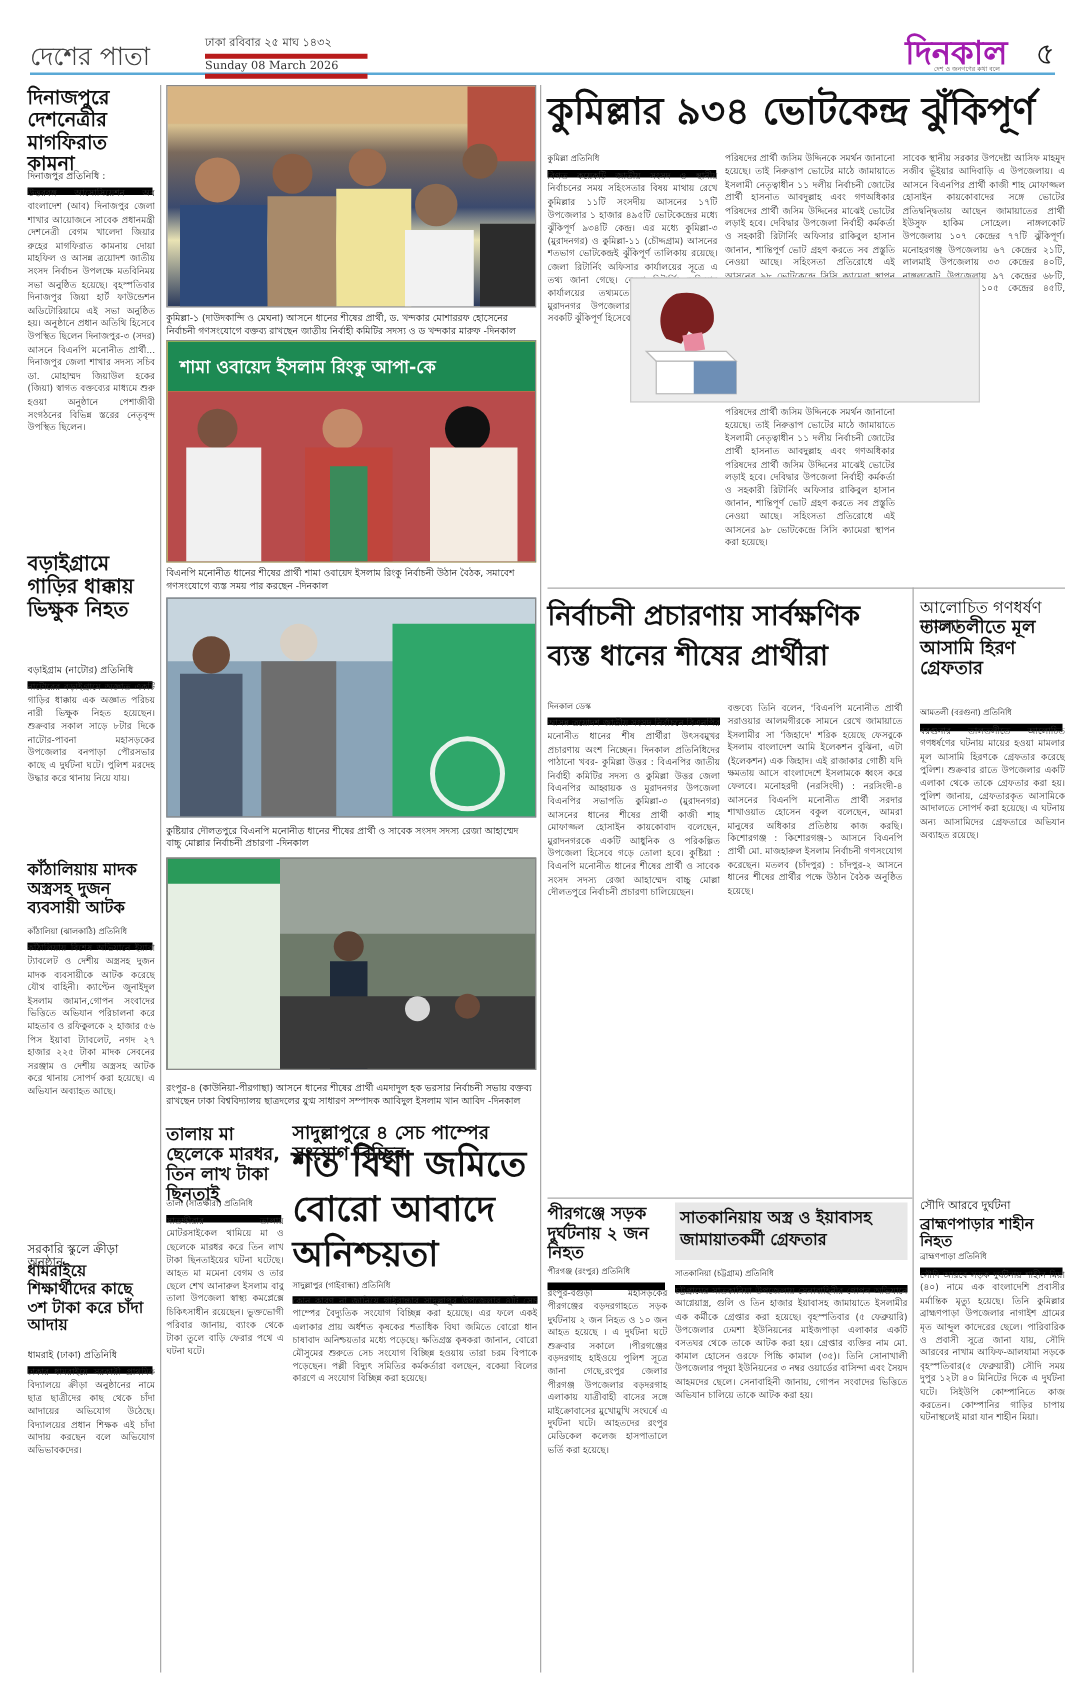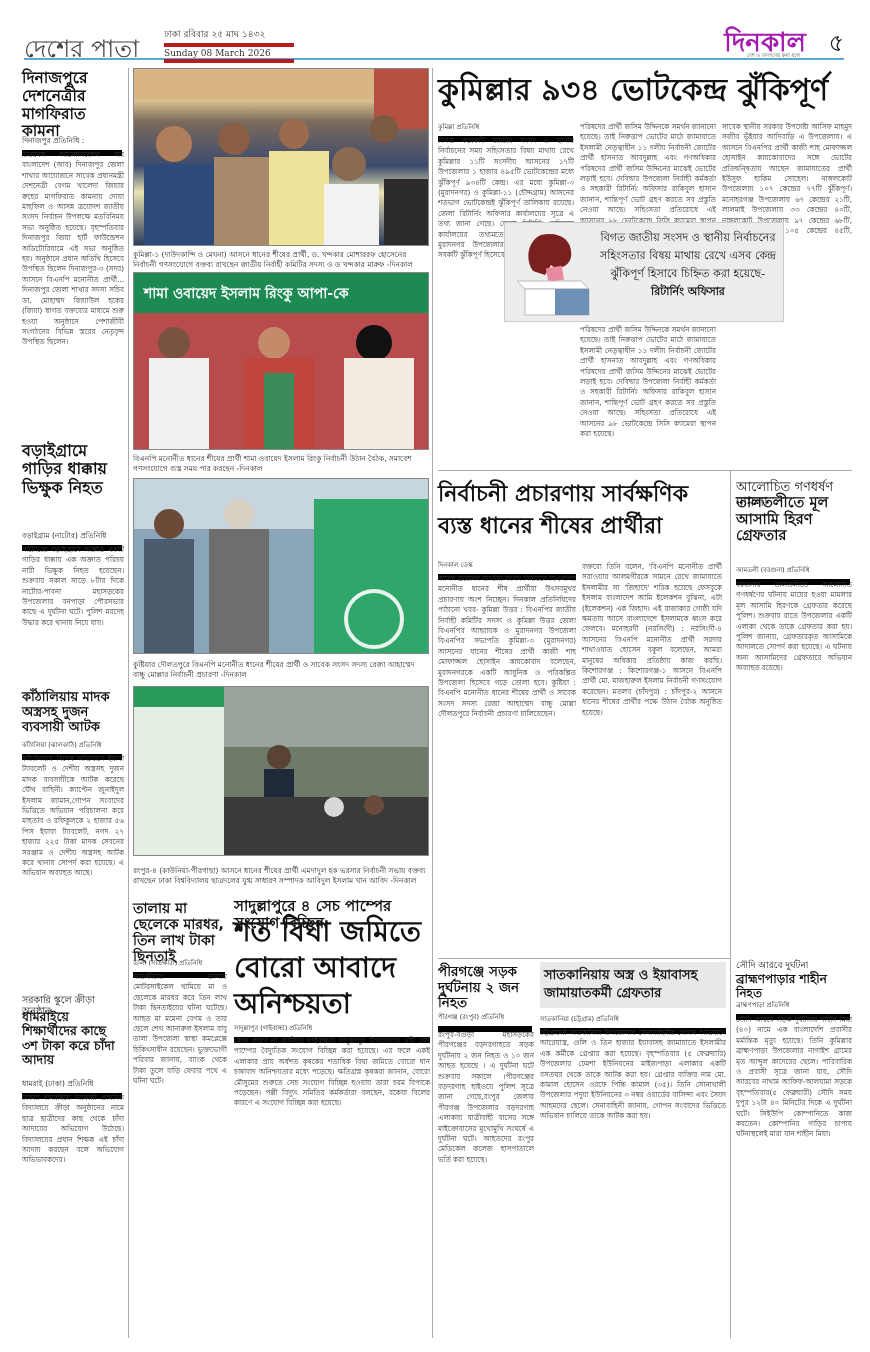--- a/index.html
+++ b/index.html
@@ -1,18 +1,18 @@
 <!DOCTYPE html>
 <html><head>
 <meta charset="utf-8">
 <style>
 *{box-sizing:border-box;margin:0;padding:0}
 body{width:870px;height:1352px;background:#fff;font-family:"DejaVu Sans",sans-serif;color:#222;position:relative;overflow:hidden}
 .hdr{position:absolute;left:24px;top:22px;width:820px;height:38px;border-bottom:2px solid #5aa9d6}
-.sec{position:absolute;left:0;top:8px;font-size:24px;color:#444;font-family:"DejaVu Sans",sans-serif}
+.sec{position:absolute;left:0;top:8px;font-size:20px;color:#444;font-family:"DejaVu Sans",sans-serif}
 .date{position:absolute;left:140px;top:4px;width:130px;font-size:9px;color:#333;font-family:"DejaVu Serif",serif}
 .date div{border-bottom:4px solid #b91c1c;padding:1px 0}
 .logo{position:absolute;right:38px;top:0;font-size:26px;font-weight:bold;color:#a21caf;font-family:Liberation Serif, serif}
 .tag{position:absolute;right:44px;top:30px;font-size:5px;color:#555}
 .pno{position:absolute;right:0;top:2px;font-size:24px;color:#222}
 .col{position:absolute;font-size:7.2px;line-height:10.4px;color:#333;text-align:justify;overflow:hidden;font-family:"DejaVu Sans",sans-serif}
 .hl{position:absolute;font-weight:bold;color:#111;text-align:left;font-family:"DejaVu Sans",sans-serif;line-height:1.15}
 .by{position:absolute;font-size:7.5px;color:#222;border-bottom:6px solid #000000;padding-bottom:3px}
 .photo{position:absolute;overflow:hidden;border:1px solid #888}
 .cap{position:absolute;font-size:7.4px;line-height:10px;color:#222}
@@ -134,24 +134,20 @@
 <div class="col" style="left:580px;top:325px;width:136px;height:142px">পরিষদের প্রার্থী জসিম উদ্দিনকে সমর্থন জানানো হয়েছে। তাই নিরুত্তাপ ভোটের মাঠে জামায়াতে ইসলামী নেতৃত্বাধীন ১১ দলীয় নির্বাচনী জোটের প্রার্থী হাসনাত আবদুল্লাহ এবং গণঅধিকার পরিষদের প্রার্থী জসিম উদ্দিনের মাঝেই ভোটের লড়াই হবে। দেবিদ্বার উপজেলা নির্বাহী কর্মকর্তা ও সহকারী রিটার্নিং অফিসার রাকিবুল হাসান জানান, শান্তিপূর্ণ ভোট গ্রহণ করতে সব প্রস্তুতি নেওয়া আছে। সহিংসতা প্রতিরোধে এই আসনের ৯৮ ভোটকেন্দ্রে সিসি ক্যামেরা স্থাপন করা হয়েছে।</div>
 
 <div class="quote">
   <svg style="position:absolute;left:6px;top:8px" width="82" height="86" viewBox="0 0 82 86">
     <path d="M30 4 C50 0 62 10 60 26 C58 36 46 40 40 34 L34 44 L22 40 C14 30 16 10 30 4Z" fill="#7b2020"></path>
     <rect x="36" y="36" width="16" height="14" fill="#e98aa0" transform="rotate(-10 44 43)"></rect>
     <path d="M6 50 L70 50 L78 58 L14 58Z" fill="#fff" stroke="#bbb"></path>
     <rect x="14" y="58" width="64" height="26" fill="#fff" stroke="#bbb"></rect>
     <rect x="44" y="58" width="34" height="26" fill="#6e8fb6"></rect>
   </svg>
-  <div class="qtext">
-    <span>বিগত জাতীয় সংসদ ও স্থানীয় নির্বাচনের সহিংসতার বিষয় মাথায় রেখে এসব কেন্দ্র ঝুঁকিপূর্ণ হিসাবে চিহ্নিত করা হয়েছে-</span><br>
-    <b>রিটার্নিং অফিসার</b>
-  </div>
 </div>
 
 <div class="rule" style="left:438px;top:470px;width:414px;height:1px"></div>
 
 <div class="hl" style="left:438px;top:478px;width:290px;font-size:22px;line-height:32px">নির্বাচনী প্রচারণায় সার্বক্ষণিক ব্যস্ত ধানের শীষের প্রার্থীরা</div>
 <div class="by" style="left:438px;top:560px;width:138px;font-size:6.5px">দিনকাল ডেস্ক</div>
 <div class="col" style="left:438px;top:574px;width:138px;height:382px">আসন্ন ত্রয়োদশ জাতীয় সংসদ নির্বাচনে বিএনপির মনোনীত ধানের শীষ প্রার্থীরা উৎসবমুখর প্রচারণায় অংশ নিচ্ছেন। দিনকাল প্রতিনিধিদের পাঠানো খবর- কুমিল্লা উত্তর : বিএনপির জাতীয় নির্বাহী কমিটির সদস্য ও কুমিল্লা উত্তর জেলা বিএনপির আহ্বায়ক ও মুরাদনগর উপজেলা বিএনপির সভাপতি কুমিল্লা-৩ (মুরাদনগর) আসনের ধানের শীষের প্রার্থী কাজী শাহ মোফাজ্জল হোসাইন কায়কোবাদ বলেছেন, মুরাদনগরকে একটি আধুনিক ও পরিকল্পিত উপজেলা হিসেবে গড়ে তোলা হবে। কুষ্টিয়া : বিএনপি মনোনীত ধানের শীষের প্রার্থী ও সাবেক সংসদ সদস্য রেজা আহাম্মেদ বাচ্চু মোল্লা দৌলতপুরে নির্বাচনী প্রচারণা চালিয়েছেন।</div>
 <div class="col" style="left:582px;top:562px;width:140px;height:394px">বক্তব্যে তিনি বলেন, 'বিএনপি মনোনীত প্রার্থী সরাওয়ার আলমগীরকে সামনে রেখে জামায়াতে ইসলামীর সা 'জিহাদে' শরিক হয়েছে ফেসবুকে ইসলাম বাংলাদেশ আমি ইলেকশন বুঝিনা, এটা (ইলেকশন) এক জিহাদ। এই রাজাকার গোষ্ঠী যদি ক্ষমতায় আসে বাংলাদেশে ইসলামকে ধ্বংস করে ফেলবে। মনোহরদী (নরসিংদী) : নরসিংদী-৪ আসনের বিএনপি মনোনীত প্রার্থী সরদার শাখাওয়াত হোসেন বকুল বলেছেন, আমরা মানুষের অধিকার প্রতিষ্ঠায় কাজ করছি। কিশোরগঞ্জ : কিশোরগঞ্জ-১ আসনে বিএনপি প্রার্থী মো. মাজহারুল ইসলাম নির্বাচনী গণসংযোগ করেছেন। মতলব (চাঁদপুর) : চাঁদপুর-২ আসনে ধানের শীষের প্রার্থীর পক্ষে উঠান বৈঠক অনুষ্ঠিত হয়েছে।</div>
 
 <div class="rule" style="left:730px;top:470px;width:1px;height:868px"></div>

